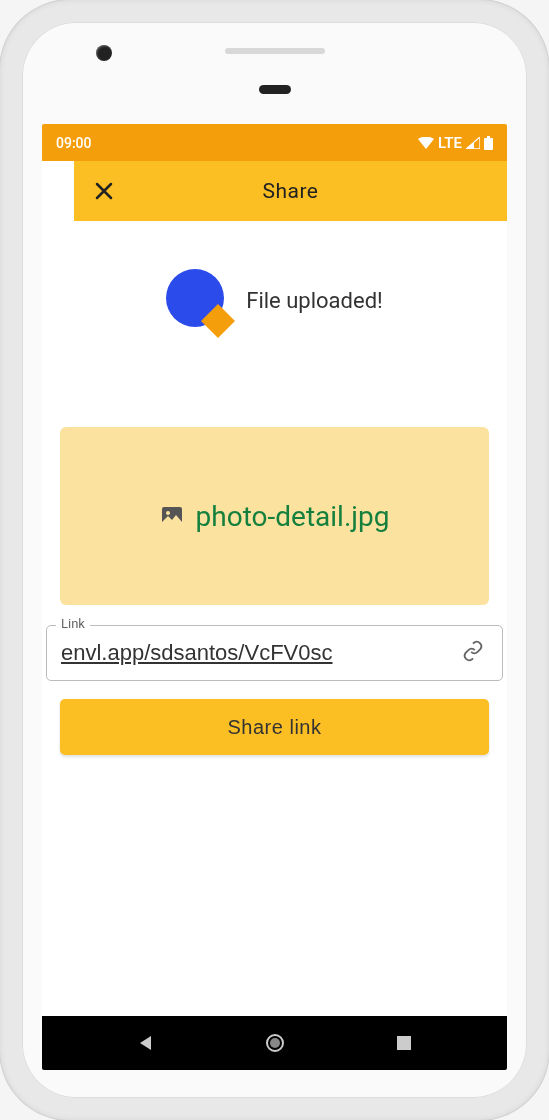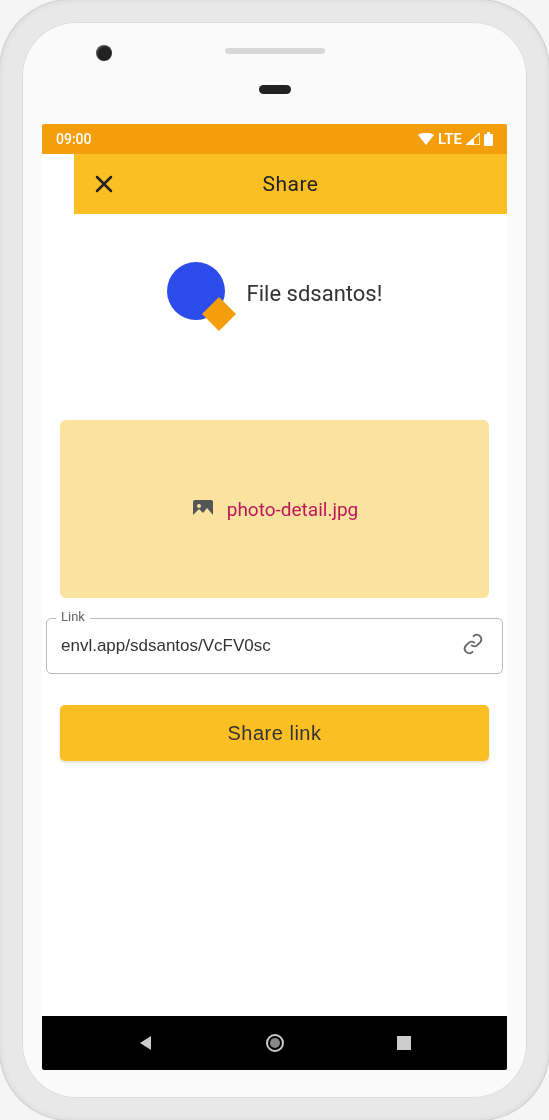--- a/index.html
+++ b/index.html
@@ -66,21 +66,21 @@
       position: absolute;
       top: 102px;
       left: 20px;
       right: 20px;
       bottom: 28px;
       background: #fff;
       overflow: hidden;
       border-radius: 2px;
     }
     .status-bar {
-      height: 30px;
+      height: 37px;
       background: #F59E0B;
       display: flex;
       align-items: center;
       justify-content: space-between;
       padding: 0 14px;
       color: #fff;
       font-size: 14px;
       font-weight: 500;
     }
     .status-icons {
@@ -163,22 +163,22 @@
       height: 178px;
       display: flex;
       align-items: center;
       justify-content: center;
       gap: 12px;
     }
     .file-icon {
       color: #555;
     }
     .file-name {
-      font-size: 19px;
-      color: #be185d;
+      font-size: 28px;
+      color: #15803d;
     }
     .link-field {
       margin: 20px 4px 0;
       position: relative;
     }
     .link-label {
       position: absolute;
       top: -9px;
       left: 10px;
       background: #fff;
@@ -192,31 +192,32 @@
       height: 56px;
       display: flex;
       align-items: center;
       padding: 0 14px;
       gap: 8px;
     }
     .link-input {
       flex: 1;
       border: none;
       outline: none;
-      font-size: 17px;
+      font-size: 22px;
       color: #333;
       background: transparent;
+      text-decoration: underline;
     }
     .link-copy {
       color: #666;
       cursor: pointer;
       padding: 4px;
     }
     .share-btn {
-      margin: 31px 18px 0;
+      margin: 18px 18px 0;
       height: 56px;
       background: #FBBF24;
       border: none;
       border-radius: 5px;
       font-size: 20px;
       color: #333;
       cursor: pointer;
       display: flex;
       align-items: center;
       justify-content: center;
@@ -281,21 +282,21 @@
         <div class="app-title">Share</div>
       </div>
 
       <div class="content">
 
         <div class="upload-status">
           <div class="upload-icon">
             <div class="upload-circle"></div>
             <div class="upload-diamond"></div>
           </div>
-          <div class="upload-text">File sdsantos!</div>
+          <div class="upload-text">File uploaded!</div>
         </div>
 
         <div class="file-card">
           <svg class="file-icon" width="24" height="24" viewBox="0 0 24 24" fill="#555">
               <rect x="2" y="3" width="20" height="18" rx="2" fill="#555"></rect>
               <circle cx="8" cy="9" r="2" fill="#FCE29F"></circle>
               <path d="M2 18 L8 12 L12 16 L16 11 L22 18 L22 21 L2 21 Z" fill="#FCE29F"></path>
             </svg>
           <span class="file-name">photo-detail.jpg</span>
         </div>

